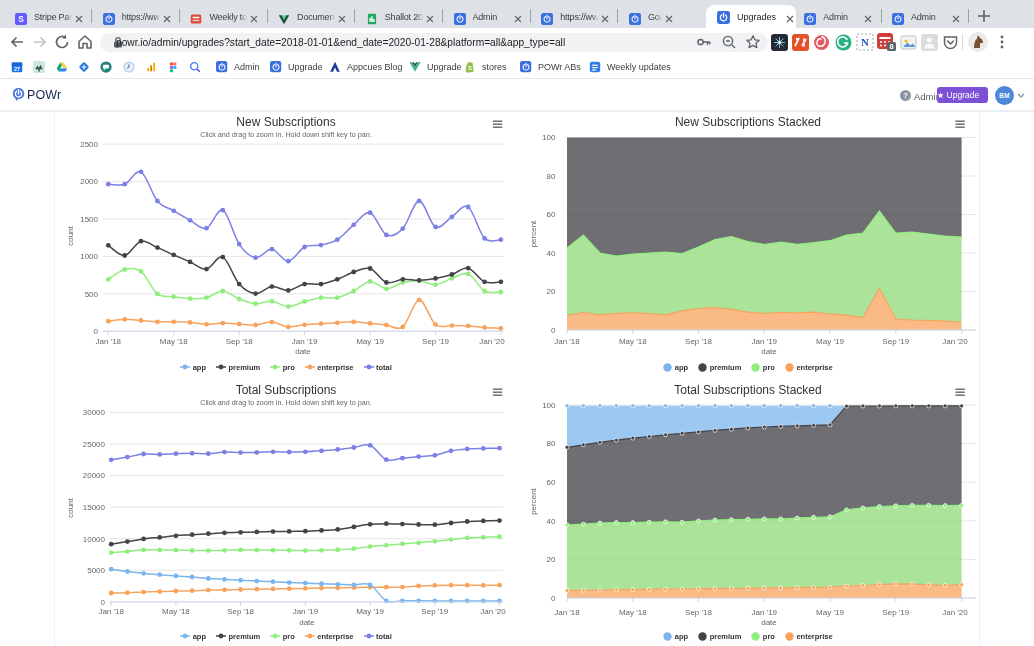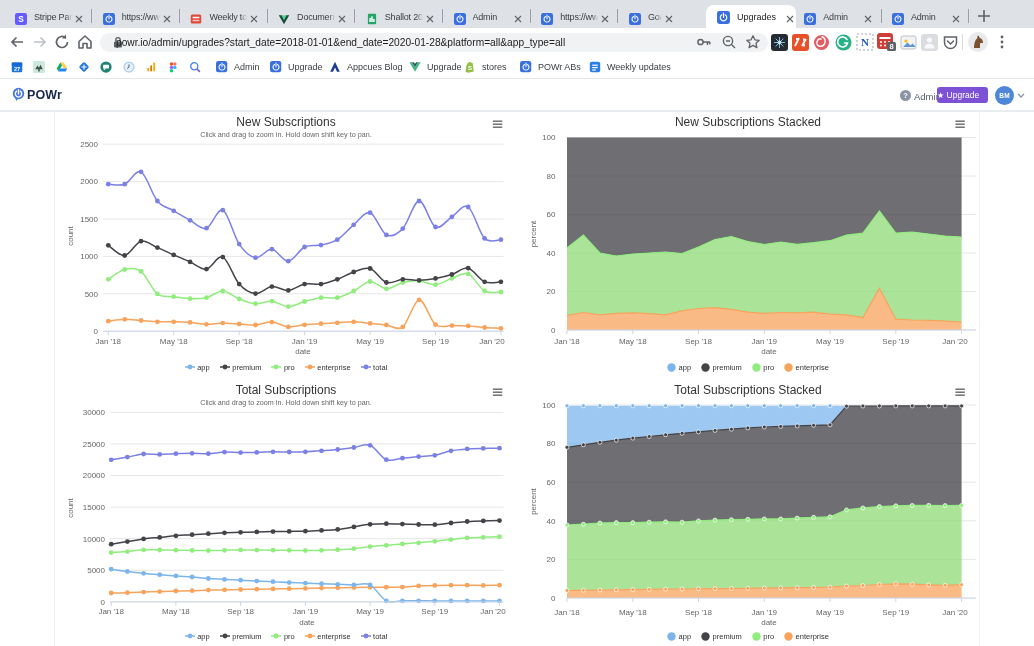--- a/index.html
+++ b/index.html
@@ -19,35 +19,35 @@
 #activetab .tx{margin-left:2px;flex:0 0 12px;width:12px;height:12px}
 .xmark{stroke:#5f6368;stroke-width:1.1}
 #toolbar{position:absolute;left:0;top:28px;width:1034px;height:28px;background:#fff}
 #omni{position:absolute;left:100px;top:32.5px;width:668px;height:19px;background:#f0f2f4;border-radius:10px}
 #url{position:absolute;left:116px;top:37px;font-size:10.2px;color:#202124;letter-spacing:0px}
 #bookmarks{position:absolute;left:0;top:56px;width:1034px;height:23px;background:#fff;border-bottom:1px solid #e4e6e8}
 .bm{position:absolute;top:59px;height:16px;display:flex;align-items:center}
 .bm svg{width:12px;height:12px}
 .bm span{font-size:9px;color:#3c4043;margin-left:6px;white-space:nowrap}
 #pagehead{position:absolute;left:0;top:80px;width:1034px;height:31px;background:#fff;border-bottom:1px solid #eaedf1}
-#powrtxt{position:absolute;left:27px;top:88px;font-size:12.5px;font-weight:bold;color:#16294d;letter-spacing:0.1px}
+#powrtxt{position:absolute;left:27px;top:88px;font-size:12.5px;font-weight:normal;color:#16294d;letter-spacing:0.1px}
 #helptxt{position:absolute;left:914px;top:91px;font-size:9.5px;color:#545b66}
 #upbtn{position:absolute;left:937px;top:87px;width:51px;height:16px;background:#7d51d6;border-radius:3px;
  color:#fff;font-size:8.5px;text-align:left;line-height:16px}
 #bmav{position:absolute;left:995px;top:86px;width:19px;height:19px;border-radius:50%;background:#4e86d8;
  color:#fff;font-size:6.5px;font-weight:bold;text-align:center;line-height:19px;letter-spacing:0.2px}
 #content{position:absolute;left:0;top:111px;width:1034px;height:535px;background:#fff;border-top:1px solid #e9edf2}
 #cl{position:absolute;left:54px;top:111px;width:1px;height:535px;background:#edeff2}
 #cr{position:absolute;left:979px;top:111px;width:1px;height:535px;background:#edeff2}
 .ctitle{font-size:12px;fill:#333333;font-family:"Liberation Sans",sans-serif}
 .csub{font-size:7.2px;fill:#666666;font-family:"Liberation Sans",sans-serif}
 .axl{font-size:8px;fill:#666666;font-family:"Liberation Sans",sans-serif}
 .axt{font-size:8px;fill:#666666;font-family:"Liberation Sans",sans-serif}
 .legend{position:absolute;display:flex;justify-content:center;align-items:center;height:14px}
-.li{display:flex;align-items:center;font-size:7.5px;font-weight:normal;color:#333;margin:12px 5px}
+.li{display:flex;align-items:center;font-size:7.5px;font-weight:bold;color:#333;margin:12px 5px}
 </style></head>
 <body>
 <div id="tabstrip"></div>
 <div id="toolbar"></div>
 <div id="bookmarks"></div>
 <div id="pagehead"></div>
 <div id="content"></div>
 <div id="cl"></div>
 <div id="cr"></div>
 <div class="tab" style="left:5.0px;width:86px">

